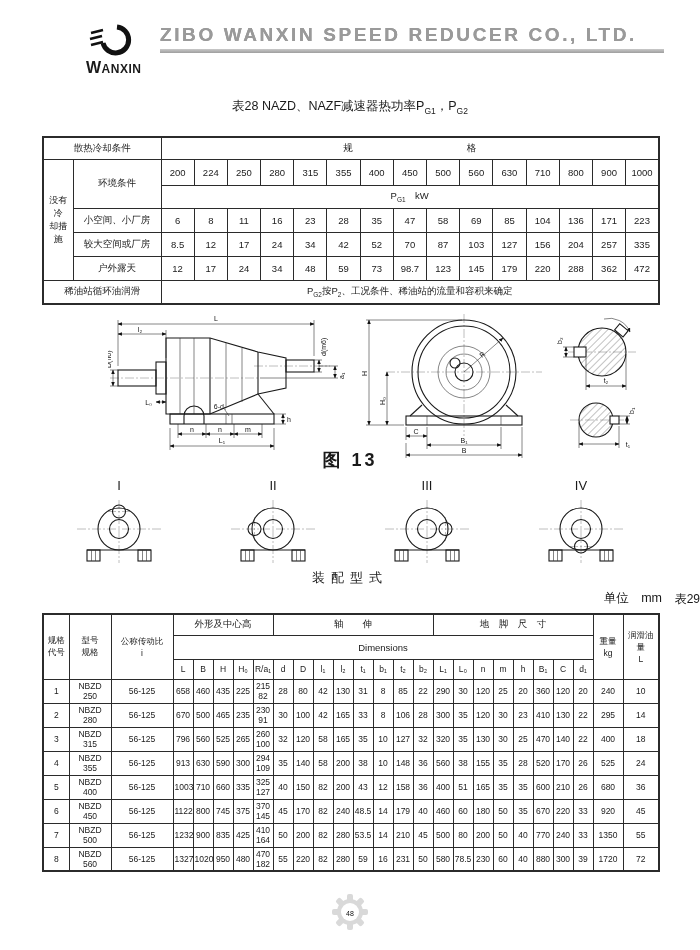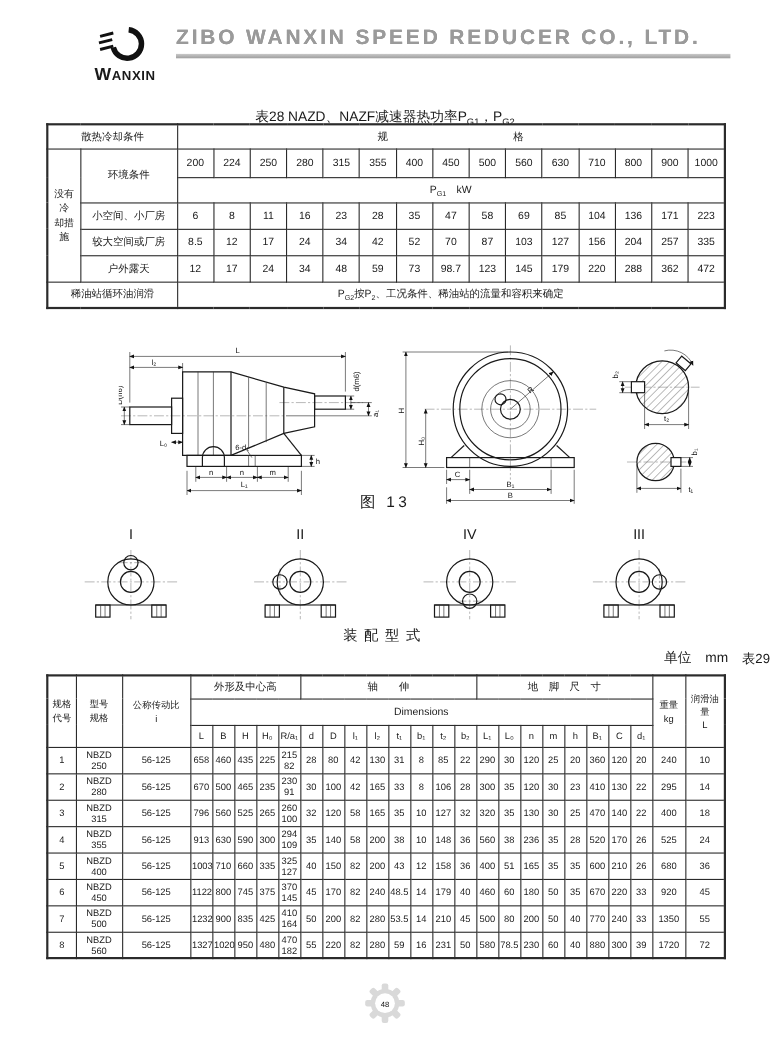--- a/index.html
+++ b/index.html
@@ -15,36 +15,36 @@
   .company-wrap{margin-left:74px}
   .company{font-size:19px;font-weight:bold;color:#9a9a9a;letter-spacing:2.6px;white-space:nowrap;
            text-shadow:0 0 .6px #8a8a8a}
   .rule{height:4px;background:linear-gradient(#c9c9c9,#9e9e9e);margin-top:3px}
 
   
   .t28-title{position:absolute;top:98px;left:0;width:100%;text-align:center;font-size:12.5px}
   sub{font-size:68%}
   table{border-collapse:collapse;table-layout:fixed}
   .t28,.t29{position:absolute;left:42px;width:616px;border:2px solid #2b2b2b}
-  .t28{top:112px;font-size:9.5px}
+  .t28{top:136px;font-size:9.5px}
   .t29{top:613px;font-size:8.5px}
   td,th{border:1px solid #2b2b2b;text-align:center;vertical-align:middle;padding:0 1px;font-weight:normal}
   .pre{white-space:pre-line}
   .t28 .r1{height:22px}.t28 .r2{height:26px}.t28 .r3{height:23px}
   .t28 .dr{height:24px}.t28 .fr{height:24px}
   .t28 .vlab{font-size:9px}
   .t29 .h1{height:21px}.t29 .h2{height:24px}.t29 .h3{height:20px}
   .t29 tbody tr{height:24px}
   .t29 .grp,.t29 .dimrow{font-size:9.5px}
 
   
   .figure{position:absolute;top:308px;left:42px;width:616px;height:150px}
   .figure svg{position:absolute}
   .fig-caption{position:absolute;top:448px;left:0;width:100%;text-align:center;
-               font-weight:normal;font-size:14px;letter-spacing:3px}
+               font-weight:bold;font-size:18px;letter-spacing:3px}
 
   
   .assembly{position:absolute;top:477px;left:42px;width:616px;display:flex;justify-content:space-around}
   .asm{text-align:center}
   .asm-label{font-size:13px;height:20px;line-height:18px}
   .asm svg{display:block}
   .asm-caption{position:absolute;top:569px;left:0;width:100%;text-align:center;
                font-size:13px;letter-spacing:6px}
   .t29-title{position:absolute;top:591px;left:0;width:100%;text-align:right;font-size:12px}
   .unit{position:absolute;top:590px;right:38px;font-size:12.5px}
@@ -353,46 +353,46 @@
         <line class="s" x1="14" y1="53" x2="78" y2="53"></line>
         <rect class="s" x="14" y="53" width="13" height="11"></rect>
         <rect class="s" x="65" y="53" width="13" height="11"></rect>
         <line class="thin" x1="18.5" y1="53" x2="18.5" y2="64"></line>
         <line class="thin" x1="22.5" y1="53" x2="22.5" y2="64"></line>
         <line class="thin" x1="69.5" y1="53" x2="69.5" y2="64"></line>
         <line class="thin" x1="73.5" y1="53" x2="73.5" y2="64"></line>
       </svg>
     </div>
     <div class="asm">
-      <div class="asm-label">IV</div>
+      <div class="asm-label">III</div>
       <svg width="92" height="76" viewBox="0 0 92 76">
         <line class="cl" x1="4" y1="32" x2="88" y2="32"></line>
         <line class="cl" x1="46" y1="3" x2="46" y2="66"></line>
-        <line class="cl" x1="34" y1="49.5" x2="58" y2="49.5"></line>
+        <line class="cl" x1="64.5" y1="20" x2="64.5" y2="44"></line>
         <circle class="s" cx="46" cy="32" r="21"></circle>
         <circle class="s" cx="46" cy="32" r="9.5"></circle>
-        <circle class="s" cx="46" cy="49.5" r="6.5"></circle>
+        <circle class="s" cx="64.5" cy="32" r="6.5"></circle>
         <line class="s" x1="14" y1="53" x2="78" y2="53"></line>
         <rect class="s" x="14" y="53" width="13" height="11"></rect>
         <rect class="s" x="65" y="53" width="13" height="11"></rect>
         <line class="thin" x1="18.5" y1="53" x2="18.5" y2="64"></line>
         <line class="thin" x1="22.5" y1="53" x2="22.5" y2="64"></line>
         <line class="thin" x1="69.5" y1="53" x2="69.5" y2="64"></line>
         <line class="thin" x1="73.5" y1="53" x2="73.5" y2="64"></line>
       </svg>
     </div>
     <div class="asm">
-      <div class="asm-label">III</div>
+      <div class="asm-label">IV</div>
       <svg width="92" height="76" viewBox="0 0 92 76">
         <line class="cl" x1="4" y1="32" x2="88" y2="32"></line>
         <line class="cl" x1="46" y1="3" x2="46" y2="66"></line>
-        <line class="cl" x1="64.5" y1="20" x2="64.5" y2="44"></line>
+        <line class="cl" x1="34" y1="49.5" x2="58" y2="49.5"></line>
         <circle class="s" cx="46" cy="32" r="21"></circle>
         <circle class="s" cx="46" cy="32" r="9.5"></circle>
-        <circle class="s" cx="64.5" cy="32" r="6.5"></circle>
+        <circle class="s" cx="46" cy="49.5" r="6.5"></circle>
         <line class="s" x1="14" y1="53" x2="78" y2="53"></line>
         <rect class="s" x="14" y="53" width="13" height="11"></rect>
         <rect class="s" x="65" y="53" width="13" height="11"></rect>
         <line class="thin" x1="18.5" y1="53" x2="18.5" y2="64"></line>
         <line class="thin" x1="22.5" y1="53" x2="22.5" y2="64"></line>
         <line class="thin" x1="69.5" y1="53" x2="69.5" y2="64"></line>
         <line class="thin" x1="73.5" y1="53" x2="73.5" y2="64"></line>
       </svg>
     </div>
   </div>
@@ -560,21 +560,21 @@
           <td class="pre">35</td>
           <td class="pre">140</td>
           <td class="pre">58</td>
           <td class="pre">200</td>
           <td class="pre">38</td>
           <td class="pre">10</td>
           <td class="pre">148</td>
           <td class="pre">36</td>
           <td class="pre">560</td>
           <td class="pre">38</td>
-          <td class="pre">236</td>
+          <td class="pre">155</td>
           <td class="pre">35</td>
           <td class="pre">28</td>
           <td class="pre">520</td>
           <td class="pre">170</td>
           <td class="pre">26</td>
           <td>525</td>
           <td>24</td>
         </tr>
 
         <tr>

